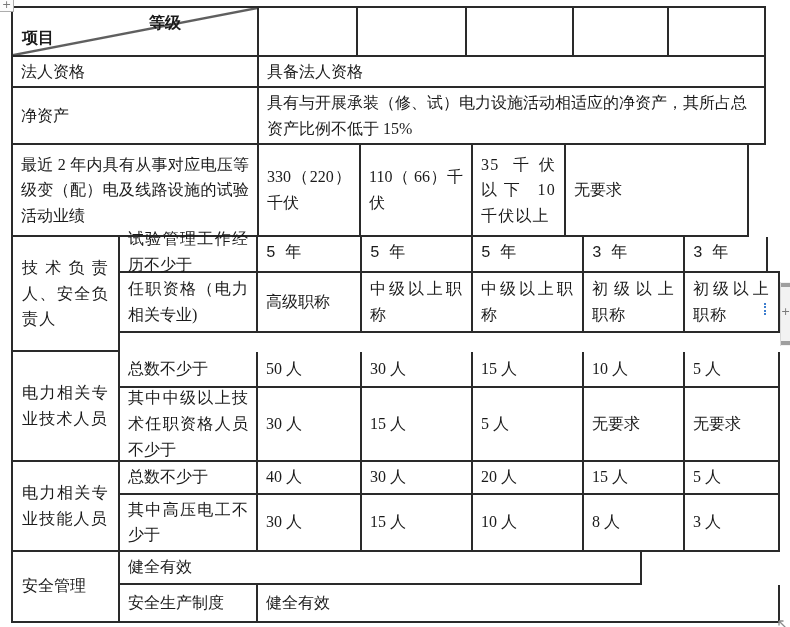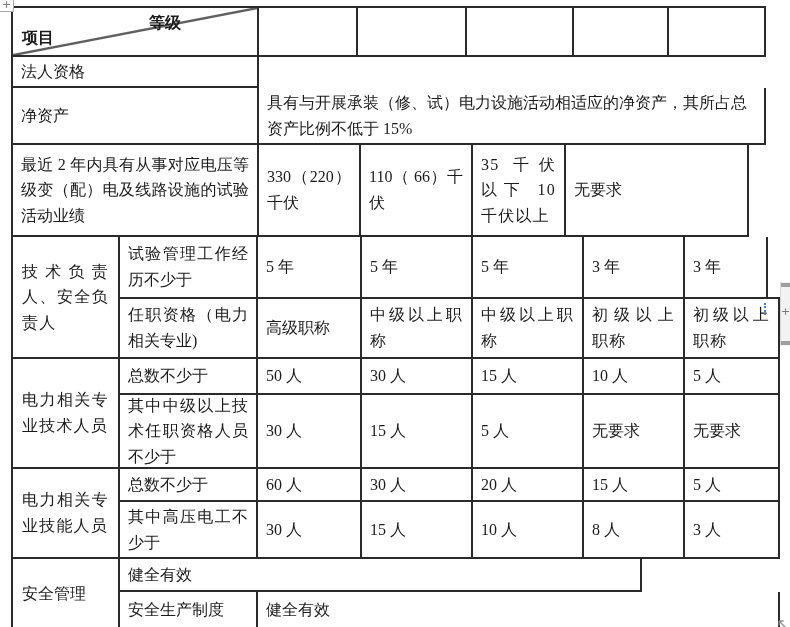--- a/index.html
+++ b/index.html
@@ -20,21 +20,21 @@
 
   
   .wlab { width:248px; } .wa1{width:99px;} .wa2{width:109px;} .wa3{width:107px;}
   .wa4{width:95px;} .wa5{width:97px;} .wspan{width:507px;}
   
   .wc1{width:102px;} .wc2{width:112px;} .wc3{width:93px;} .wc45{width:183px;} .wsub{width:138px;} .wd1{width:104px;} .wd2{width:111px;}
   .wd3{width:111px;} .wd4{width:101px;} .wd5{width:95px;} .wd5s{width:83px;}
   .wfill{width:12px; border-bottom:2px solid var(--bc);}
 
   .h51{height:51px;} .h31{height:31px;} .h57{height:57px;} .h92{height:92px;}
-  .h50{height:62px;} .h60{height:60px;} .h36{height:36px;} .h74{height:74px;}
+  .h50{height:36px;font-family:Liberation Mono, monospace;} .h60{height:60px;} .h36{height:36px;} .h74{height:74px;}
   .h33{height:33px;} .h35{height:38px;text-align:center;}
 
   .grow { display:flex; }
   .gcell { width:109px; border-left:2px solid var(--bc); border-right:2px solid var(--bc);
            border-bottom:2px solid var(--bc); display:flex; align-items:center; padding:18px 9px; }
   .gsubs { display:flex; flex-direction:column; }
 
   .jt { width:100%; text-align:justify; }
   .ls { letter-spacing:1.2px; }
 
@@ -75,20 +75,21 @@
       </div>
       <div class="cell bt ctr bold wa1"></div>
       <div class="cell bt ctr bold wa2"></div>
       <div class="cell bt ctr bold wa3"></div>
       <div class="cell bt ctr bold wa4"></div>
       <div class="cell bt ctr bold wa5"></div>
     </div>
 
     <div class="row h31">
       <div class="cell bl wlab">法人资格</div>
+      <div class="cell wspan">具备法人资格</div>
     </div>
 
     <div class="row h57">
       <div class="cell bl wlab">净资产</div>
       <div class="cell wspan">具有与开展承装（修、试）电力设施活动相适应的净资产，其所占总资产比例不低于 15%</div>
     </div>
 
     <div class="row h92">
       <div class="cell bl wlab">
         <span class="jt">最近 2 年内具有从事对应电压等级变（配）电及线路设施的试验活动业绩</span>
@@ -168,21 +169,21 @@
       </div>
     </div>
 
     <div class="grow">
       <div class="gcell">
         <span class="jt ls">电力相关专业技能人员</span>
       </div>
       <div class="gsubs">
         <div class="row h33">
           <div class="cell wsub">总数不少于</div>
-          <div class="cell wd1">60 人</div>
+          <div class="cell wd1">40 人</div>
           <div class="cell wd2">30 人</div>
           <div class="cell wd3">20 人</div>
           <div class="cell wd4">15 人</div>
           <div class="cell wd5">5 人</div>
         </div>
         <div class="row h57">
           <div class="cell wsub">
             <span class="jt">其中高压电工不少于</span>
           </div>
           <div class="cell wd1">30 人</div>

